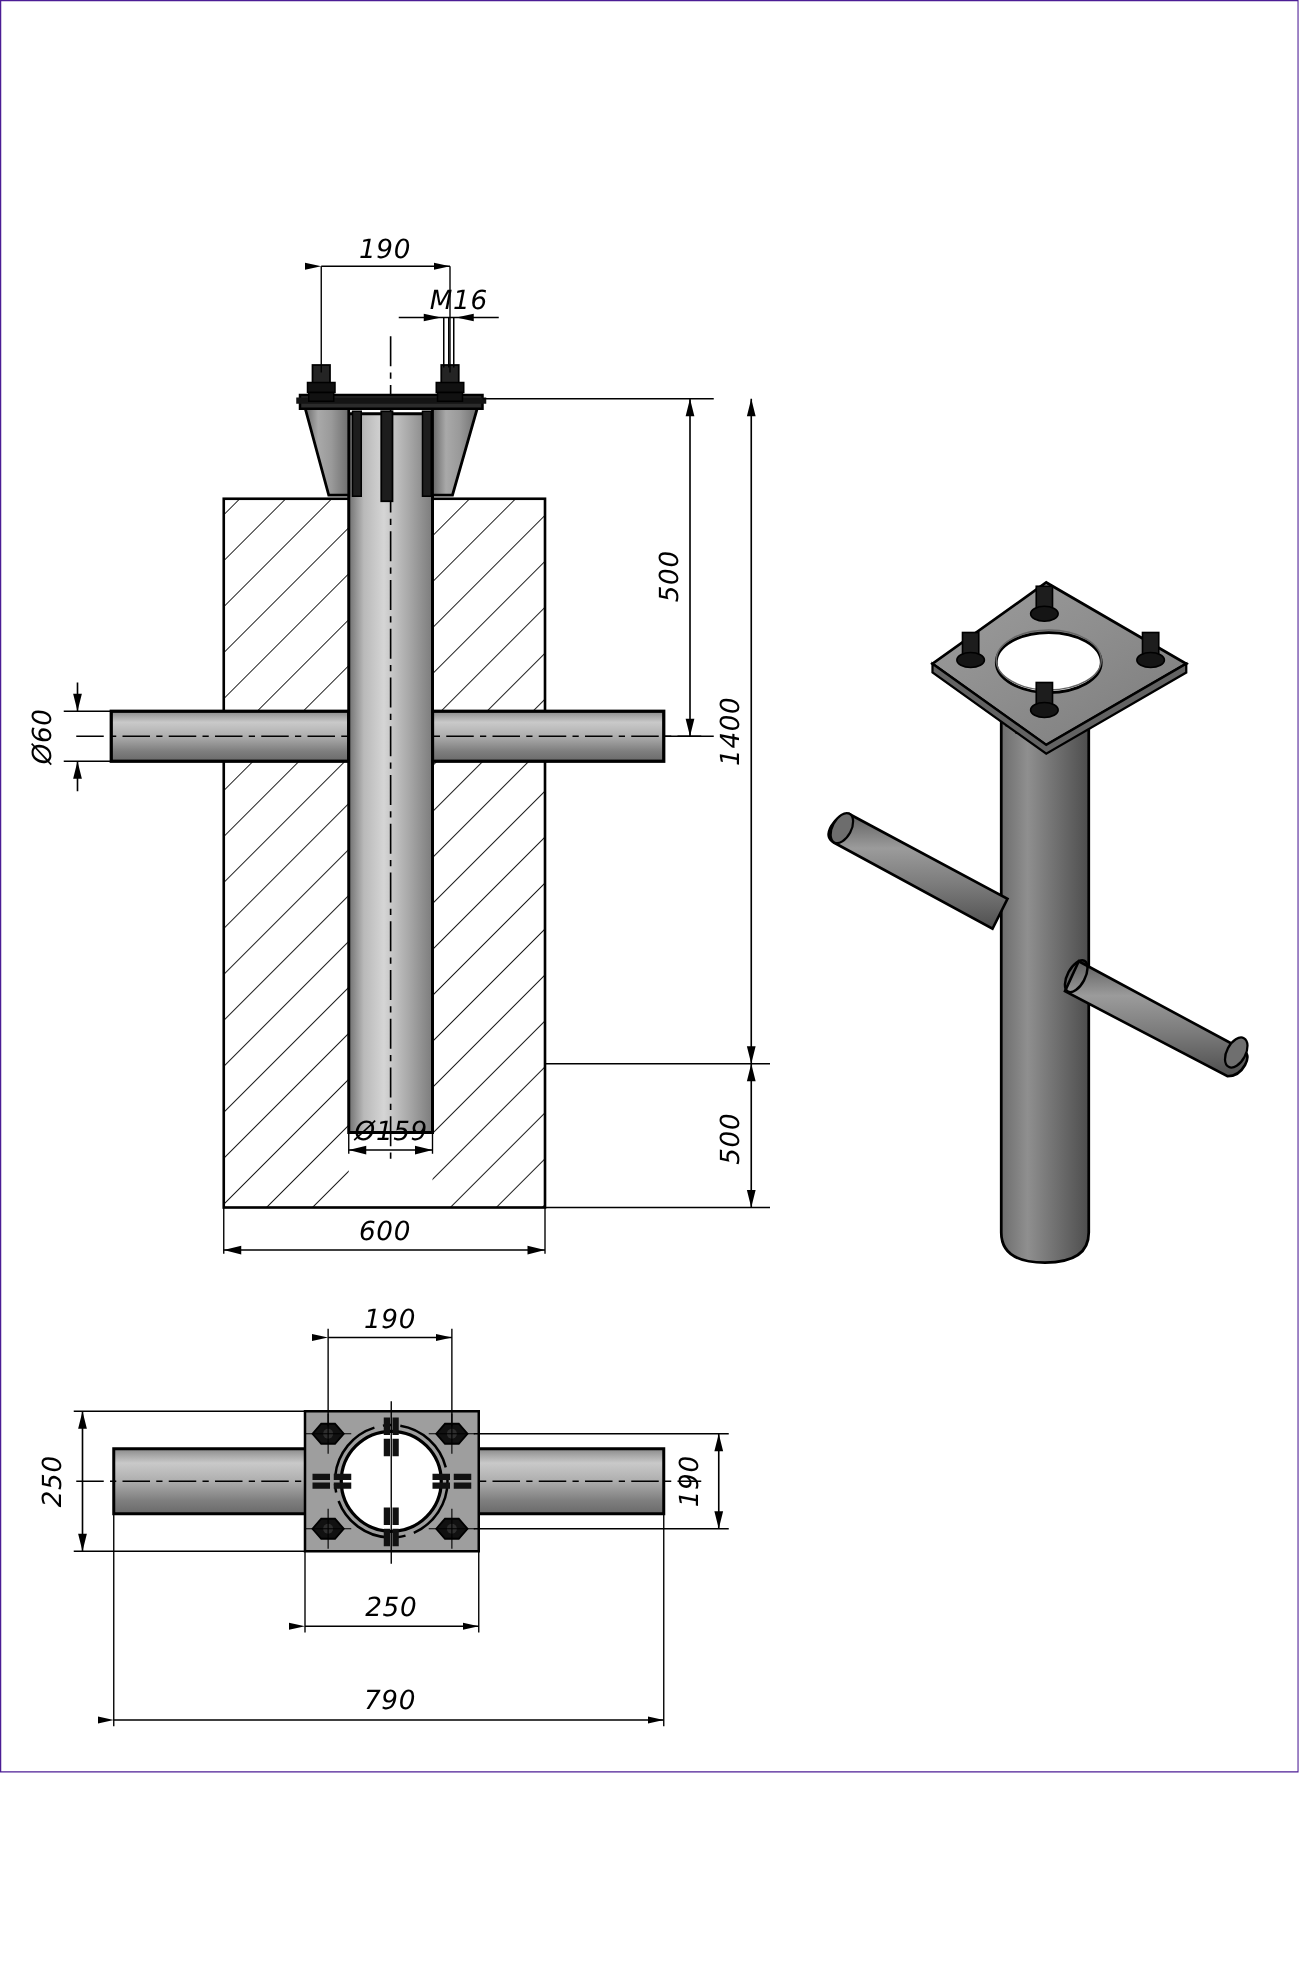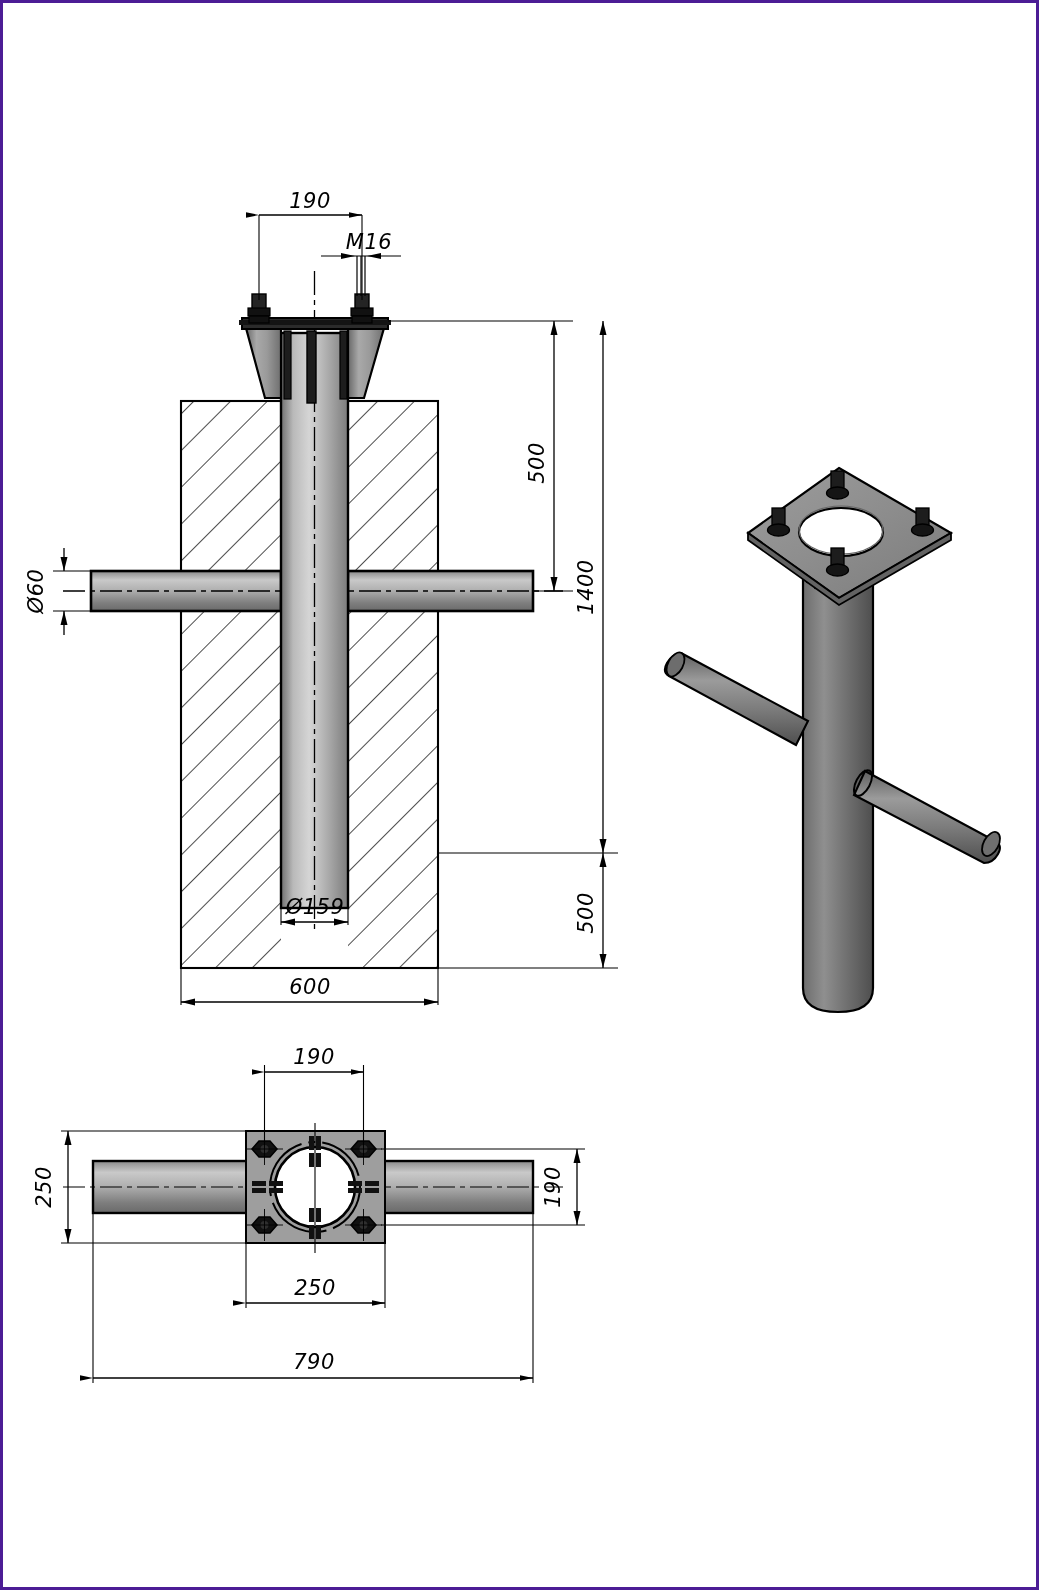--- a/index.html
+++ b/index.html
@@ -10,24 +10,24 @@
   }
   body {
     width: 1039px;
     height: 1590px;
     font-family: "DejaVu Sans", sans-serif;
     overflow: hidden;
   }
   #sheet {
     position: relative;
     width: 1039px;
-    height: 1590px;
+    height: 1418px;
     background: #ffffff;
     box-sizing: border-box;
-    border: 3px solid #4c1d95;
+    border: 1px solid #4c1d95;
     overflow: hidden;
   }
   #drawing-svg {
     position: absolute;
     left: 0;
     top: 0;
     display: block;
   }
   .dim-text {
     font-family: "DejaVu Sans", sans-serif;

